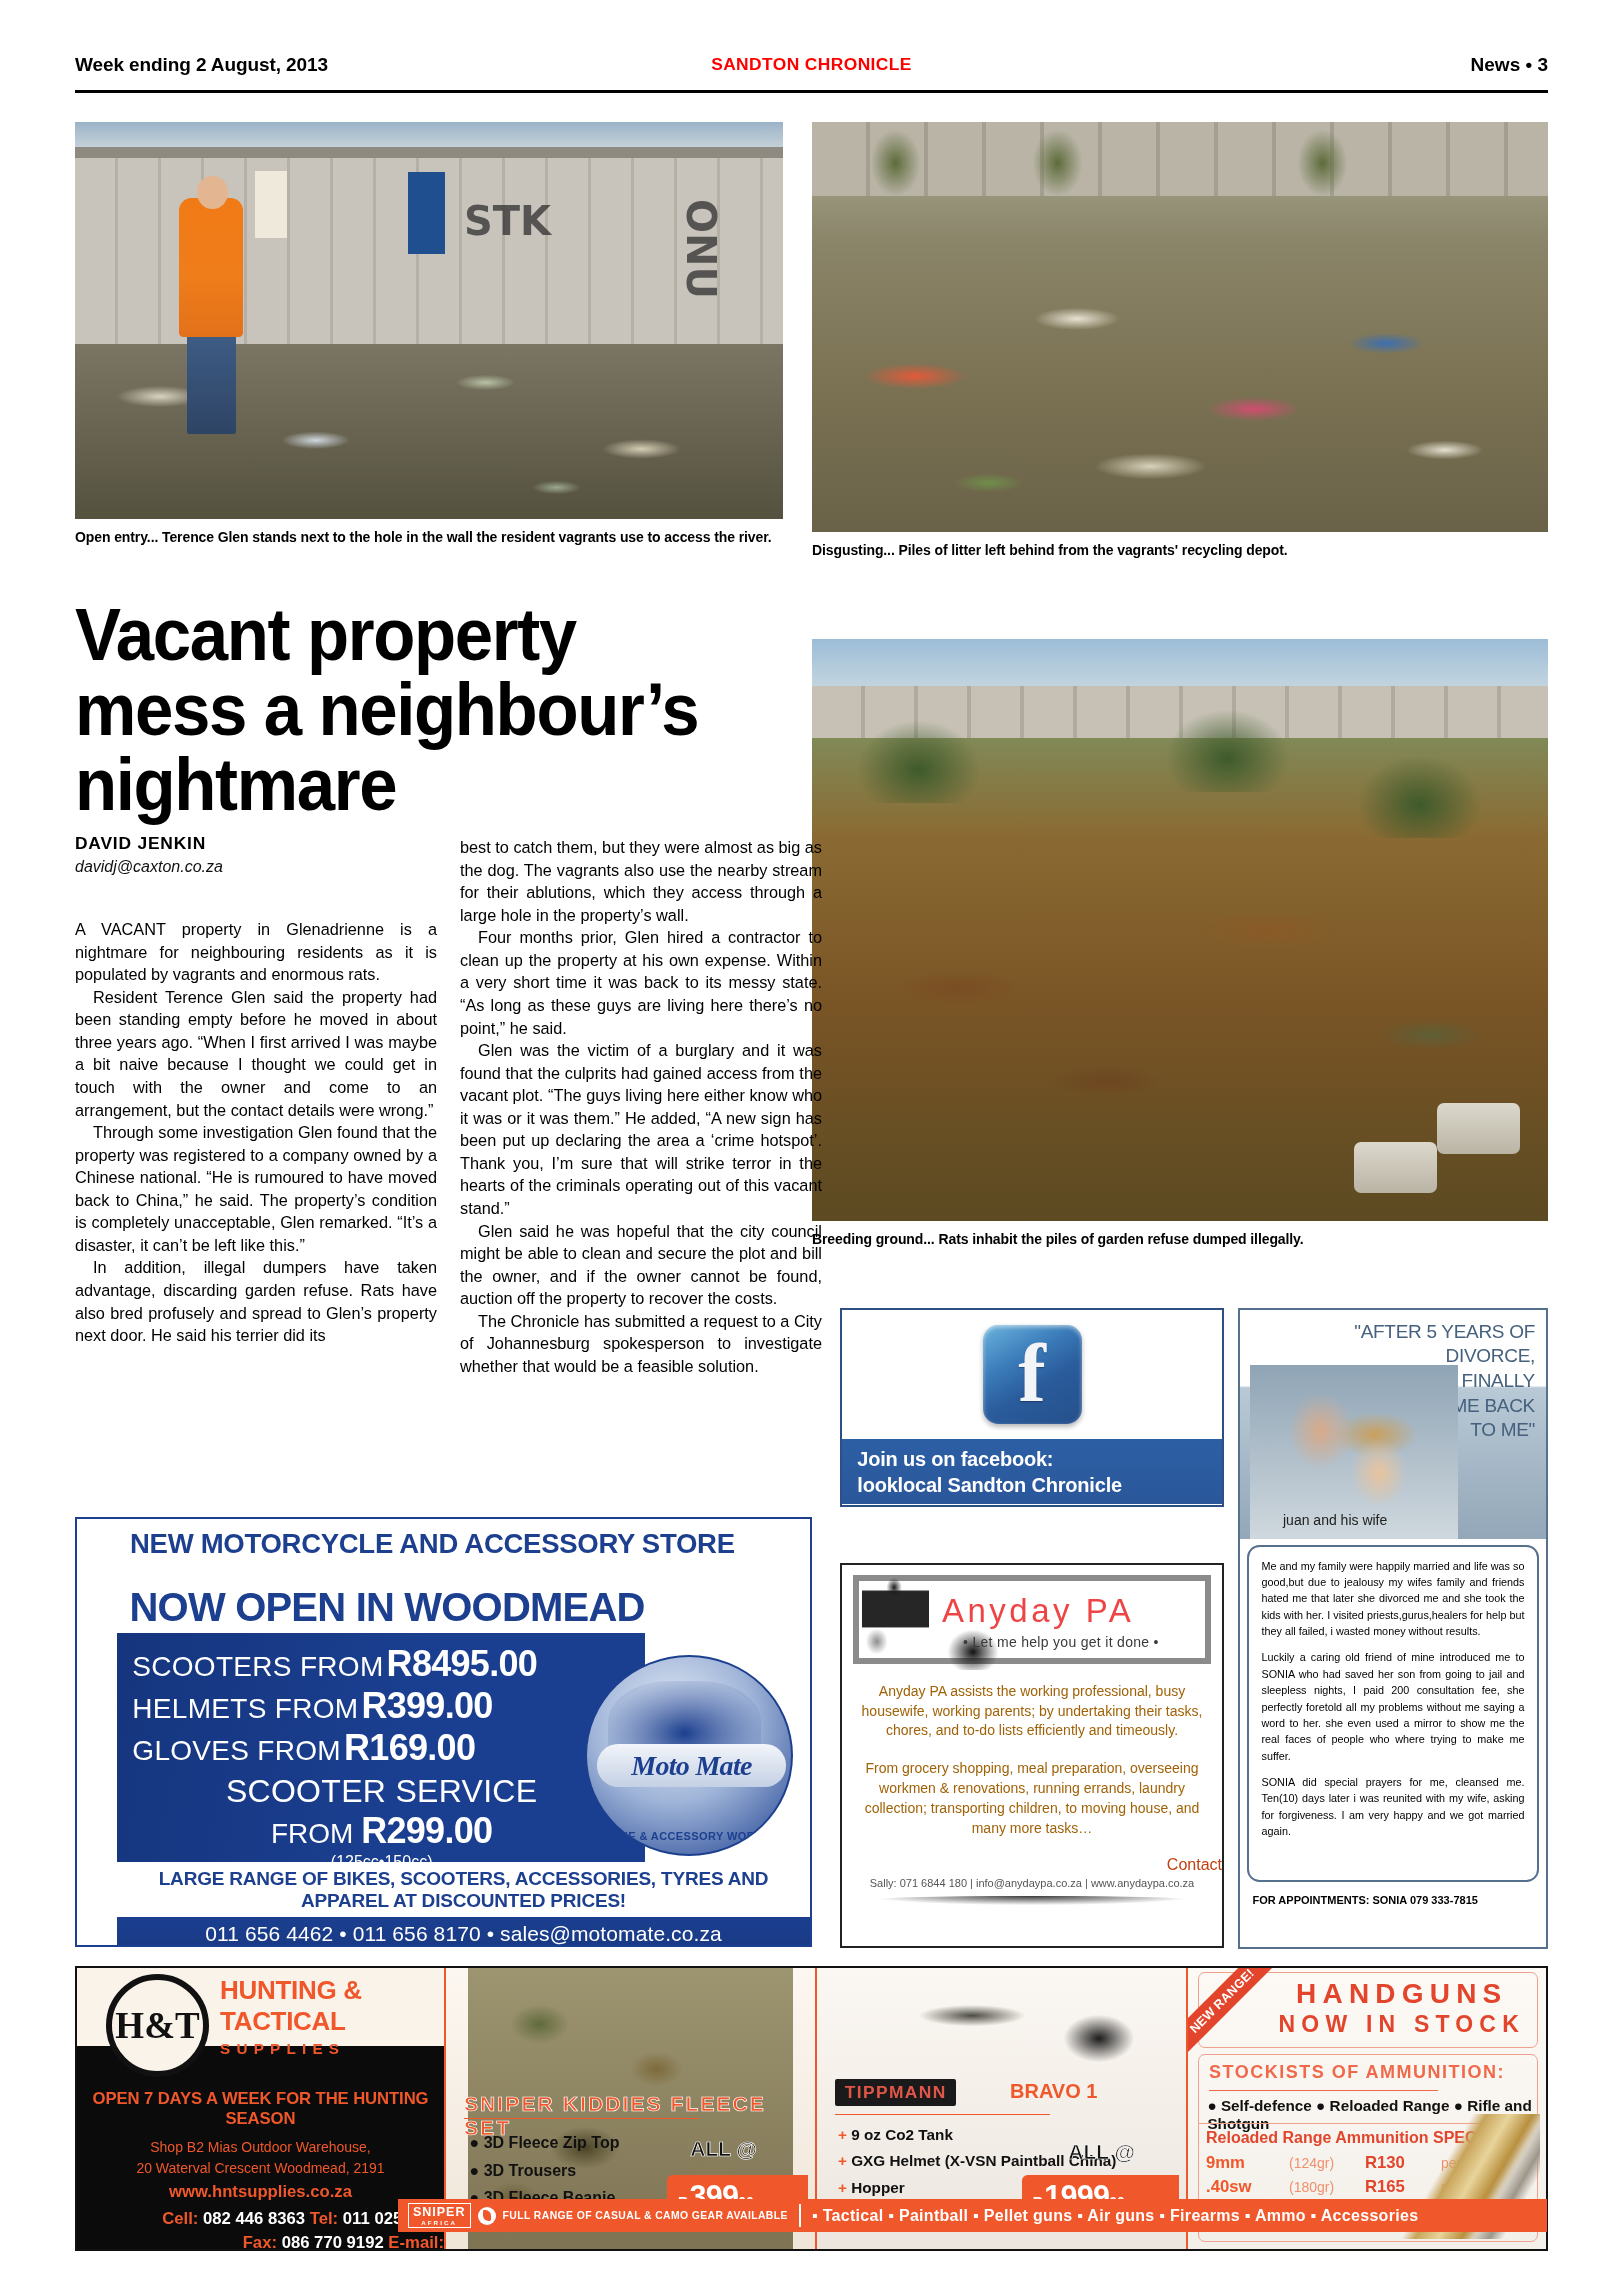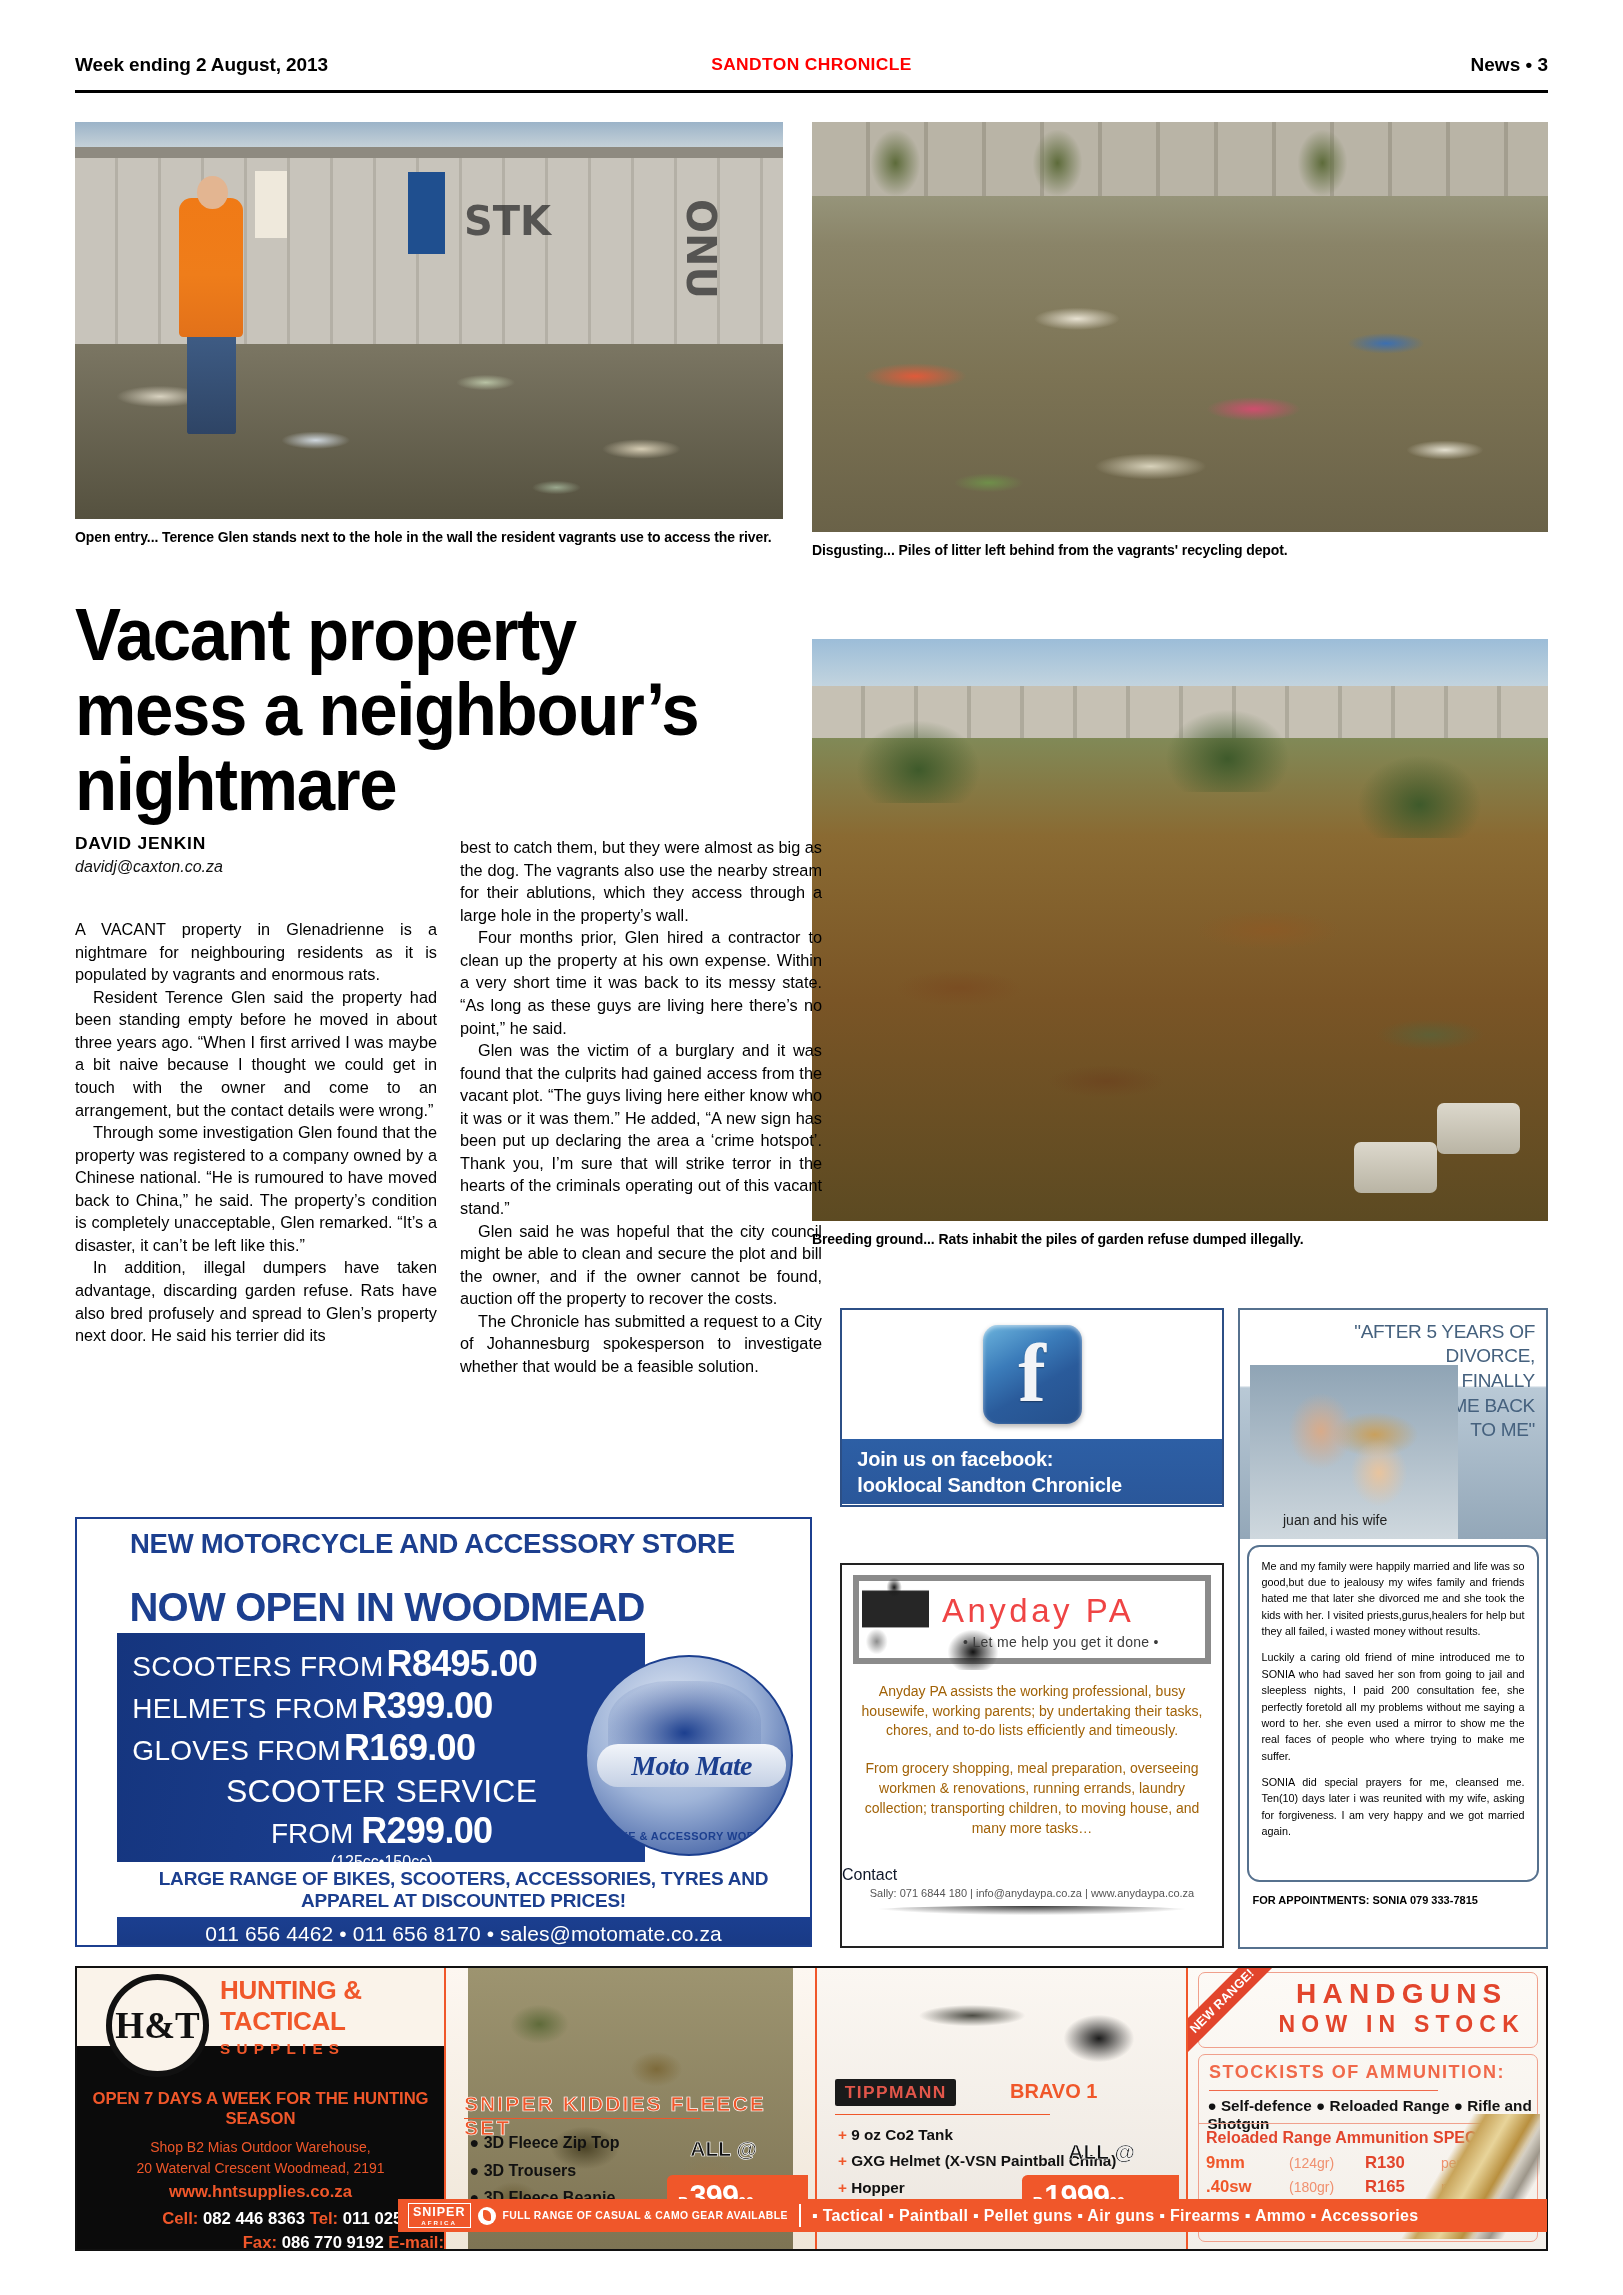--- a/index.html
+++ b/index.html
@@ -198,21 +198,21 @@
   .pa-lady { position:absolute; left: 2.8px; top: -4.2px; width: 67px; height: 104px;
            background:
              radial-gradient(ellipse 11px 14px at 48% 10%, #1a1a1a 0%, rgba(0,0,0,0) 70%),
              linear-gradient(180deg, rgba(0,0,0,0) 12%, #262626 14%, #262626 48%, rgba(0,0,0,0) 49%),
              radial-gradient(ellipse 15.3px 18px at 22% 62%, #8d8d8d 0%, rgba(0,0,0,0) 72%); }
   .pa-dog { position:absolute; left: 89px; bottom: -12.5px; width: 50px; height: 40px;
            background: radial-gradient(ellipse at 50% 55%, #121212 0%, rgba(0,0,0,0) 72%); }
   .pa-body { padding: 18px 16.7px 0 16.7px; text-align: center; }
   .pa-body p { font-size: 14px; line-height: 1.42; color:#a16207; }
   .pa-body p + p { margin-top: 18px; }
-  .pa-contact { text-align:left; margin-top: 27px; font-size: 16px; color:#0f172a; }
+  .pa-contact { text-align:right; margin-top: 17px; font-size: 16px; color:#c2410c; }
   .pa-details { text-align:center; font-size: 11px; color:#555; margin-top: 2.8px; }
   .pa-shadow { margin: 7px auto 0 auto; width: 86%; height: 9.7px; border-radius: 50%;
            background: radial-gradient(ellipse at 50% 0%, #3a3a3a 0%, rgba(0,0,0,0) 72%); }
 
   
   .hunt-strip { position: absolute; left: 75px; top: 1966px; width: 1473px; height: 285px;
                 border: 2.8px solid #111; background: #fdf6f0; display: flex; }
   .hnt-box { width: 367px; background: #0b0b0b; position: relative; overflow: hidden; }
   .hnt-logorow { background: #faf3ea; height: 78px; position: relative; }
   .hnt-seal { position:absolute; left: 29px; top: 5.6px; width: 103px; height: 103px; border-radius:50%;

